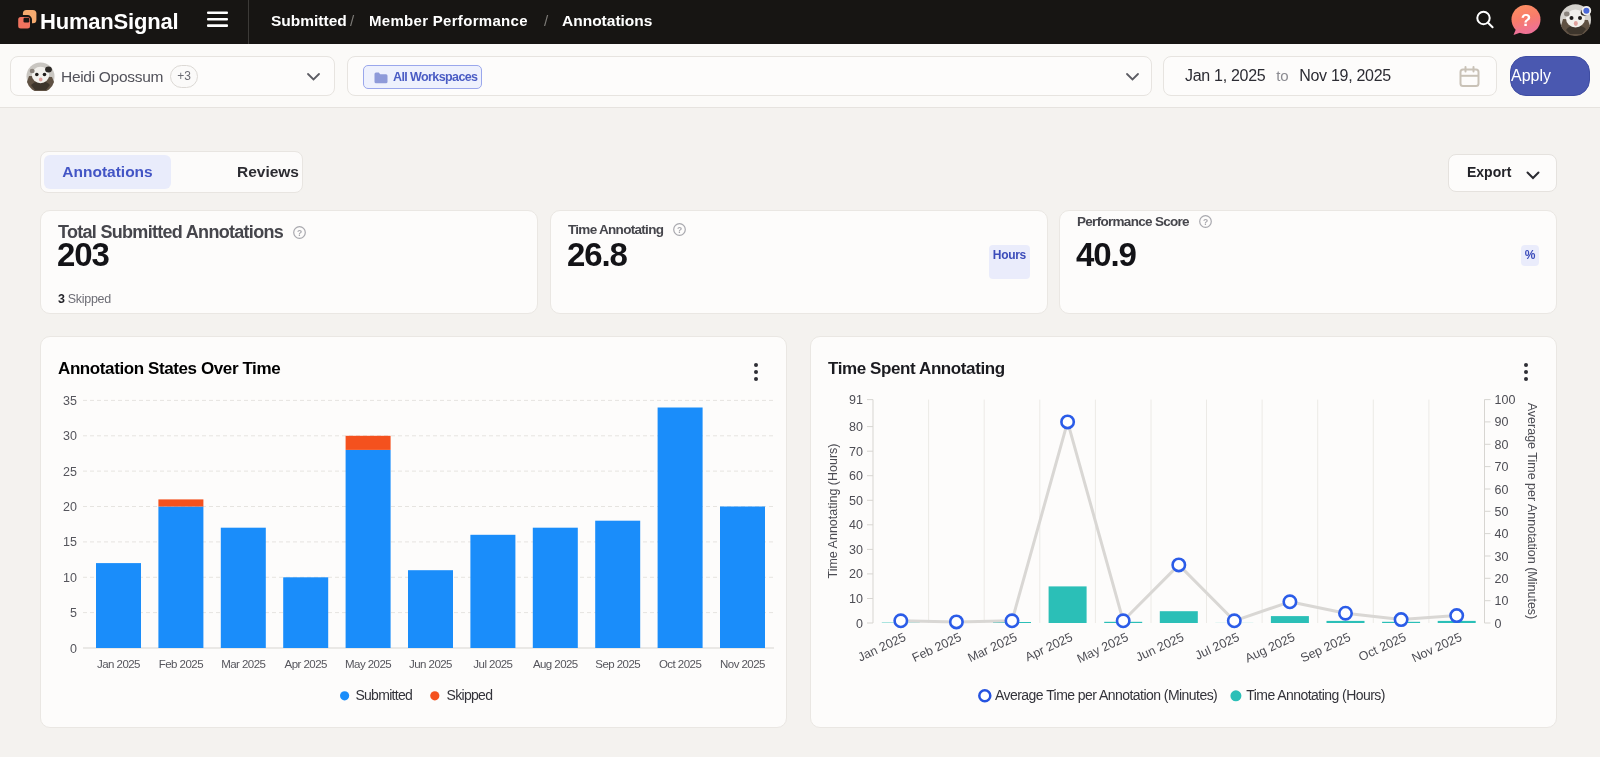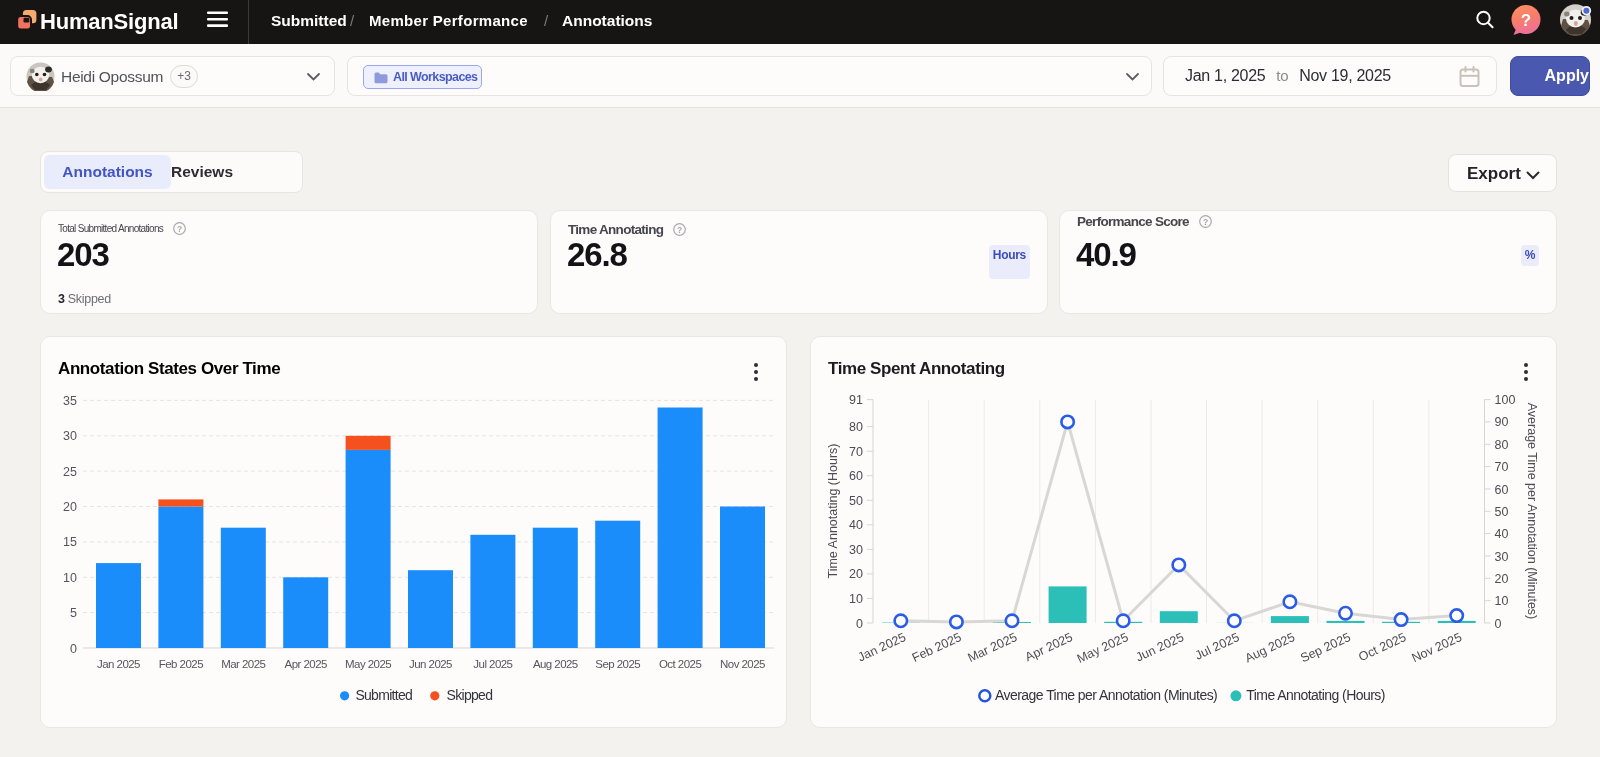--- a/index.html
+++ b/index.html
@@ -92,34 +92,34 @@
 </div>
 <div class="box" style="left:1163px;width:334px;">
   <div class="abs" style="left:21px;top:10px;font-size:16px;color:#2c2c33;letter-spacing:-0.3px;">Jan 1, 2025<span style="color:#8b8b91;font-size:15px;margin:0 11px;">to</span>Nov 19, 2025</div>
   <svg class="abs" style="left:295px;top:9px" width="21" height="22" viewBox="0 0 21 22">
     <rect x="1.5" y="3.5" width="18" height="16.5" rx="2.5" fill="none" stroke="#c9c2b7" stroke-width="2"></rect>
     <line x1="1.5" y1="9.8" x2="19.5" y2="9.8" stroke="#c9c2b7" stroke-width="2"></line>
     <line x1="6.5" y1="1" x2="6.5" y2="5.5" stroke="#c9c2b7" stroke-width="2" stroke-linecap="round"></line>
     <line x1="14.5" y1="1" x2="14.5" y2="5.5" stroke="#c9c2b7" stroke-width="2" stroke-linecap="round"></line>
   </svg>
 </div>
-<div class="abs" style="left:1510px;top:56px;width:80px;height:40px;background:#4a58b0;border:1px solid #3f4da3;border-radius:8px;color:#fff;font-size:16px;font-weight:700;text-align:right;line-height:38px;">Apply</div>
+<div class="abs" style="left:1510px;top:56px;width:80px;height:40px;background:#4a58b0;border:1px solid #3f4da3;border-radius:16px;color:#fff;font-size:16px;font-weight:400;text-align:left;line-height:38px;">Apply</div>
 
 <div class="abs" style="left:40px;top:151px;width:263px;height:42px;background:#fcfbfa;border:1px solid #e8e5e1;border-radius:8px;"></div>
 <div class="abs" style="left:44px;top:155px;width:127px;height:34px;background:#e9ecfb;border-radius:6px;text-align:center;line-height:34px;font-size:15.5px;font-weight:700;color:#4355c5;">Annotations</div>
-<div class="abs" style="left:171px;top:155px;width:128px;height:34px;text-align:left;line-height:34px;font-size:15.5px;font-weight:700;color:#2b2b31;">Reviews</div>
+<div class="abs" style="left:171px;top:155px;width:128px;height:34px;text-align:right;line-height:34px;font-size:15.5px;font-weight:700;color:#2b2b31;">Reviews</div>
 <div class="abs" style="left:1448px;top:154px;width:109px;height:38px;background:#fdfcfb;border:1px solid #e5e2de;border-radius:8px;">
-  <span class="abs" style="left:18px;top:9px;font-size:17px;font-weight:700;color:#222228;">Export</span>
+  <span class="abs" style="left:18px;top:9px;font-size:14px;font-weight:700;color:#222228;">Export</span>
   <svg class="abs" style="left:76px;top:15px" width="16" height="11" viewBox="0 0 16 11">
       <path d="M2.5 2.5 L8 8 L13.5 2.5" fill="none" stroke="#2a2a30" stroke-width="2" stroke-linecap="round"></path>
     </svg>
 </div>
 <div class="card" style="left:40px;top:210px;width:498px;height:104px;">
     <div class="abs" style="left:17px;top:11px;display:flex;align-items:center;gap:10px;">
-      <span style="font-size:10px;font-weight:400;color:#46464c;letter-spacing:-0.7px;">Total Submitted Annotations</span>
+      <span style="font-size:18px;font-weight:700;color:#46464c;letter-spacing:-0.7px;">Total Submitted Annotations</span>
       <svg width="13" height="13" viewBox="0 0 13 13" style="flex:none">
         <circle cx="6.5" cy="6.5" r="5.8" fill="none" stroke="#a8a8ae" stroke-width="1.2"></circle>
         <text x="6.5" y="9.7" font-size="8.5" font-weight="700" fill="#a8a8ae" text-anchor="middle">?</text>
       </svg>
     </div>
     <div class="abs" style="left:16px;top:25px;font-size:33px;font-weight:700;color:#131317;letter-spacing:-1.1px;">203</div>
     <div class="abs" style="left:17px;top:80.5px;font-size:12.5px;color:#6d6d75;letter-spacing:-0.3px;"><b style="color:#232329;">3</b> Skipped</div>
   </div>
 <div class="card" style="left:550px;top:210px;width:498px;height:104px;">
     <div class="abs" style="left:17px;top:11px;display:flex;align-items:center;gap:10px;">

